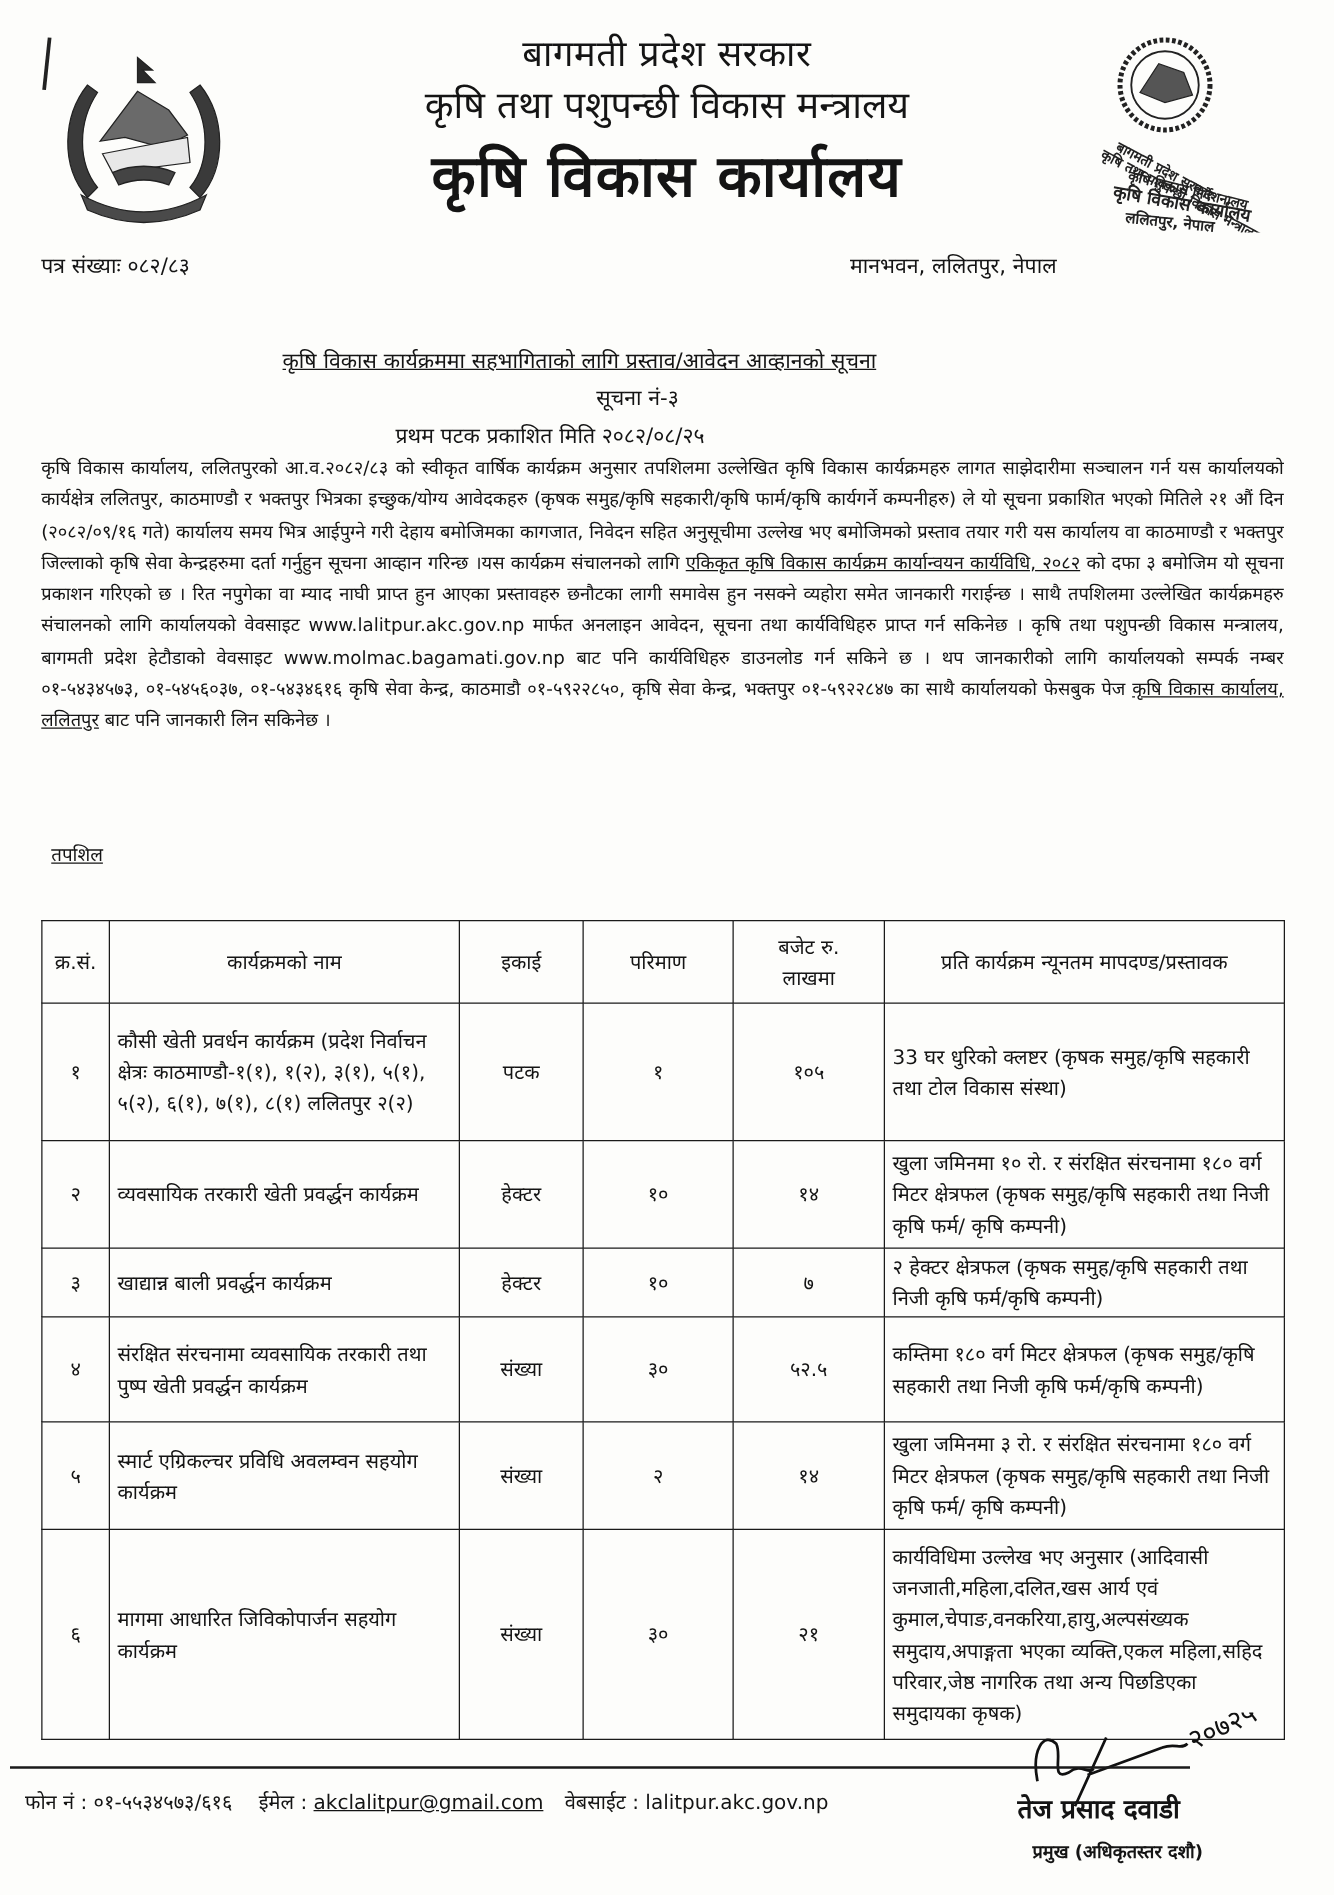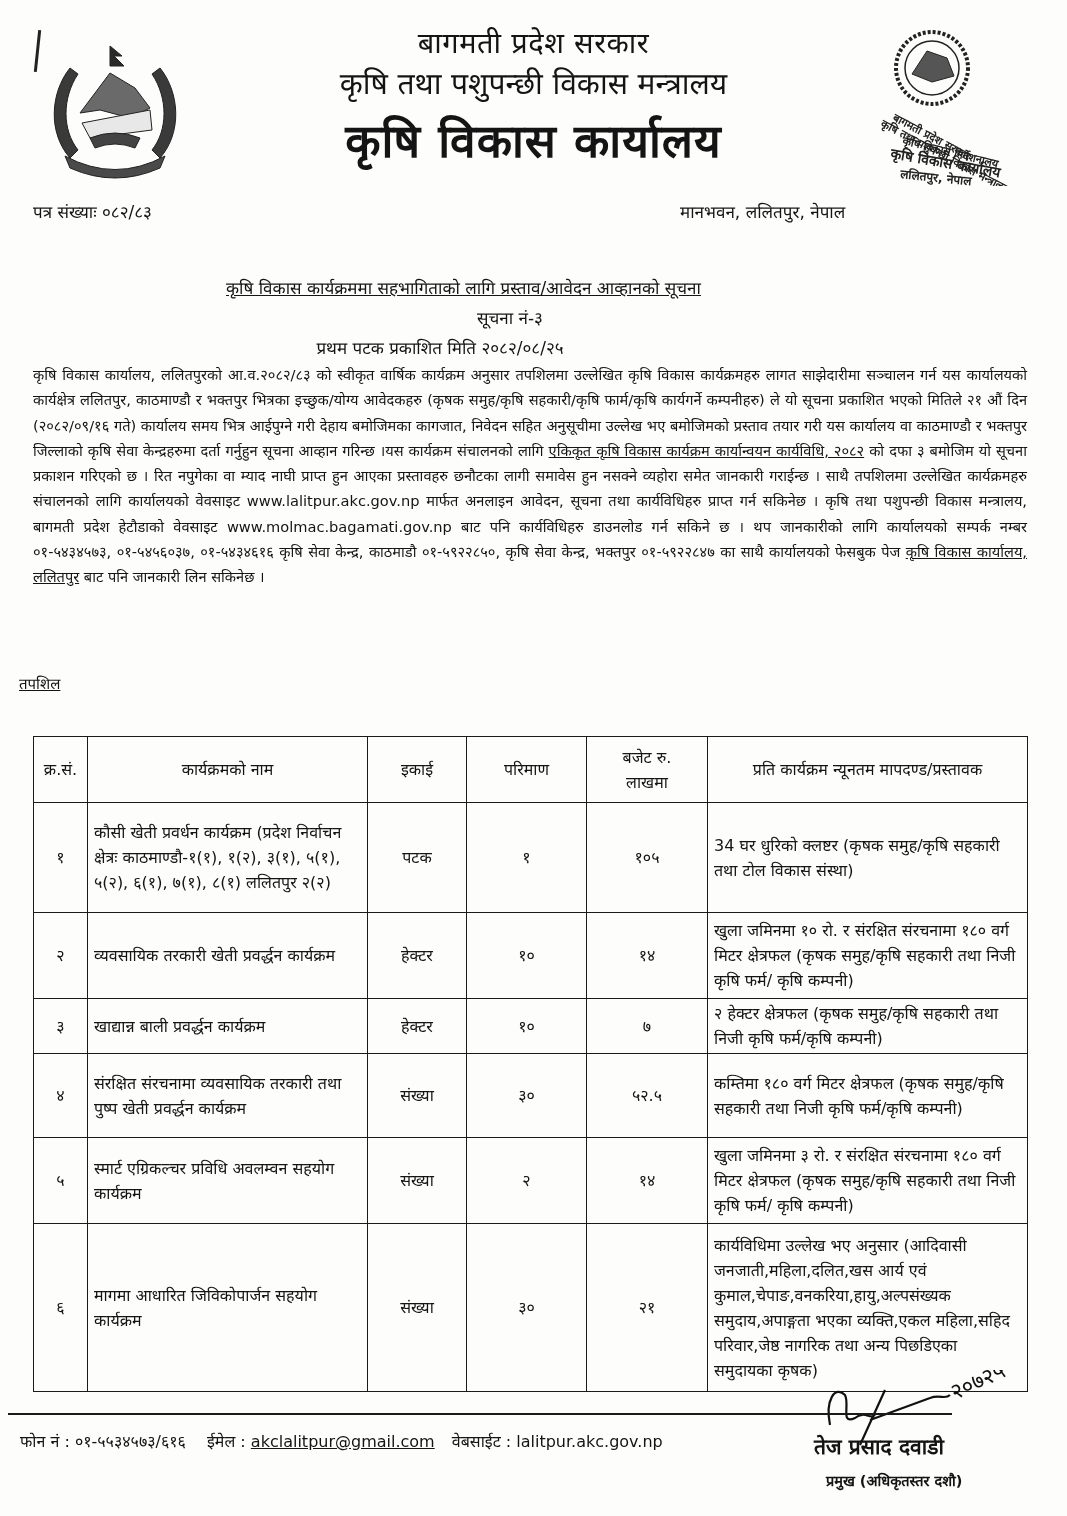--- a/index.html
+++ b/index.html
@@ -28,21 +28,21 @@
   .notice-no { left: 0; width: 1020px; top: 306px; text-align: center; font-size: 17px; }
   .pub-date { left: 0; width: 880px; top: 336px; text-align: center; font-size: 17px; }
 
   
   .body-para {
     left: 33px; top: 362px; width: 994px;
     font-size: 14.6px; line-height: 25.3px; text-align: justify;
   }
   .body-para .u { text-decoration: underline; }
 
-  .tapasil { left: 19px; top: 673px; font-size: 15px; text-decoration: underline; }
+  .tapasil { left: 41px; top: 673px; font-size: 15px; text-decoration: underline; }
 
   
   table.prog {
     position: absolute; left: 33px; top: 736px; width: 994px;
     border-collapse: collapse; font-size: 16px; line-height: 25px;
     table-layout: fixed;
   }
   table.prog th, table.prog td { border: 1.6px solid #1a1a1a; vertical-align: middle; }
   table.prog th { font-weight: normal; text-align: center; height: 66px; }
   table.prog td.c { text-align: center; }
@@ -133,21 +133,21 @@
       <th>प्रति कार्यक्रम न्यूनतम मापदण्ड/प्रस्तावक</th>
     </tr>
   </thead>
   <tbody id="tbody">
       <tr style="height: 110px;">
         <td class="c">१</td>
         <td class="l">कौसी खेती प्रवर्धन कार्यक्रम (प्रदेश निर्वाचन क्षेत्रः काठमाण्डौ-१(१), १(२), ३(१), ५(१), ५(२), ६(१), ७(१), ८(१) ललितपुर २(२)</td>
         <td class="c">पटक</td>
         <td class="c">१</td>
         <td class="c">१०५</td>
-        <td class="crit">34 घर धुरिको क्लष्टर (कृषक समुह/कृषि सहकारी तथा टोल विकास संस्था)</td>
+        <td class="crit">33 घर धुरिको क्लष्टर (कृषक समुह/कृषि सहकारी तथा टोल विकास संस्था)</td>
       </tr>
       <tr style="height: 86px;">
         <td class="c">२</td>
         <td class="l">व्यवसायिक तरकारी खेती प्रवर्द्धन कार्यक्रम</td>
         <td class="c">हेक्टर</td>
         <td class="c">१०</td>
         <td class="c">१४</td>
         <td class="crit">खुला जमिनमा १० रो. र संरक्षित संरचनामा १८० वर्ग मिटर क्षेत्रफल (कृषक समुह/कृषि सहकारी तथा निजी कृषि फर्म/ कृषि कम्पनी)</td>
       </tr>
       <tr style="height: 55px;">

